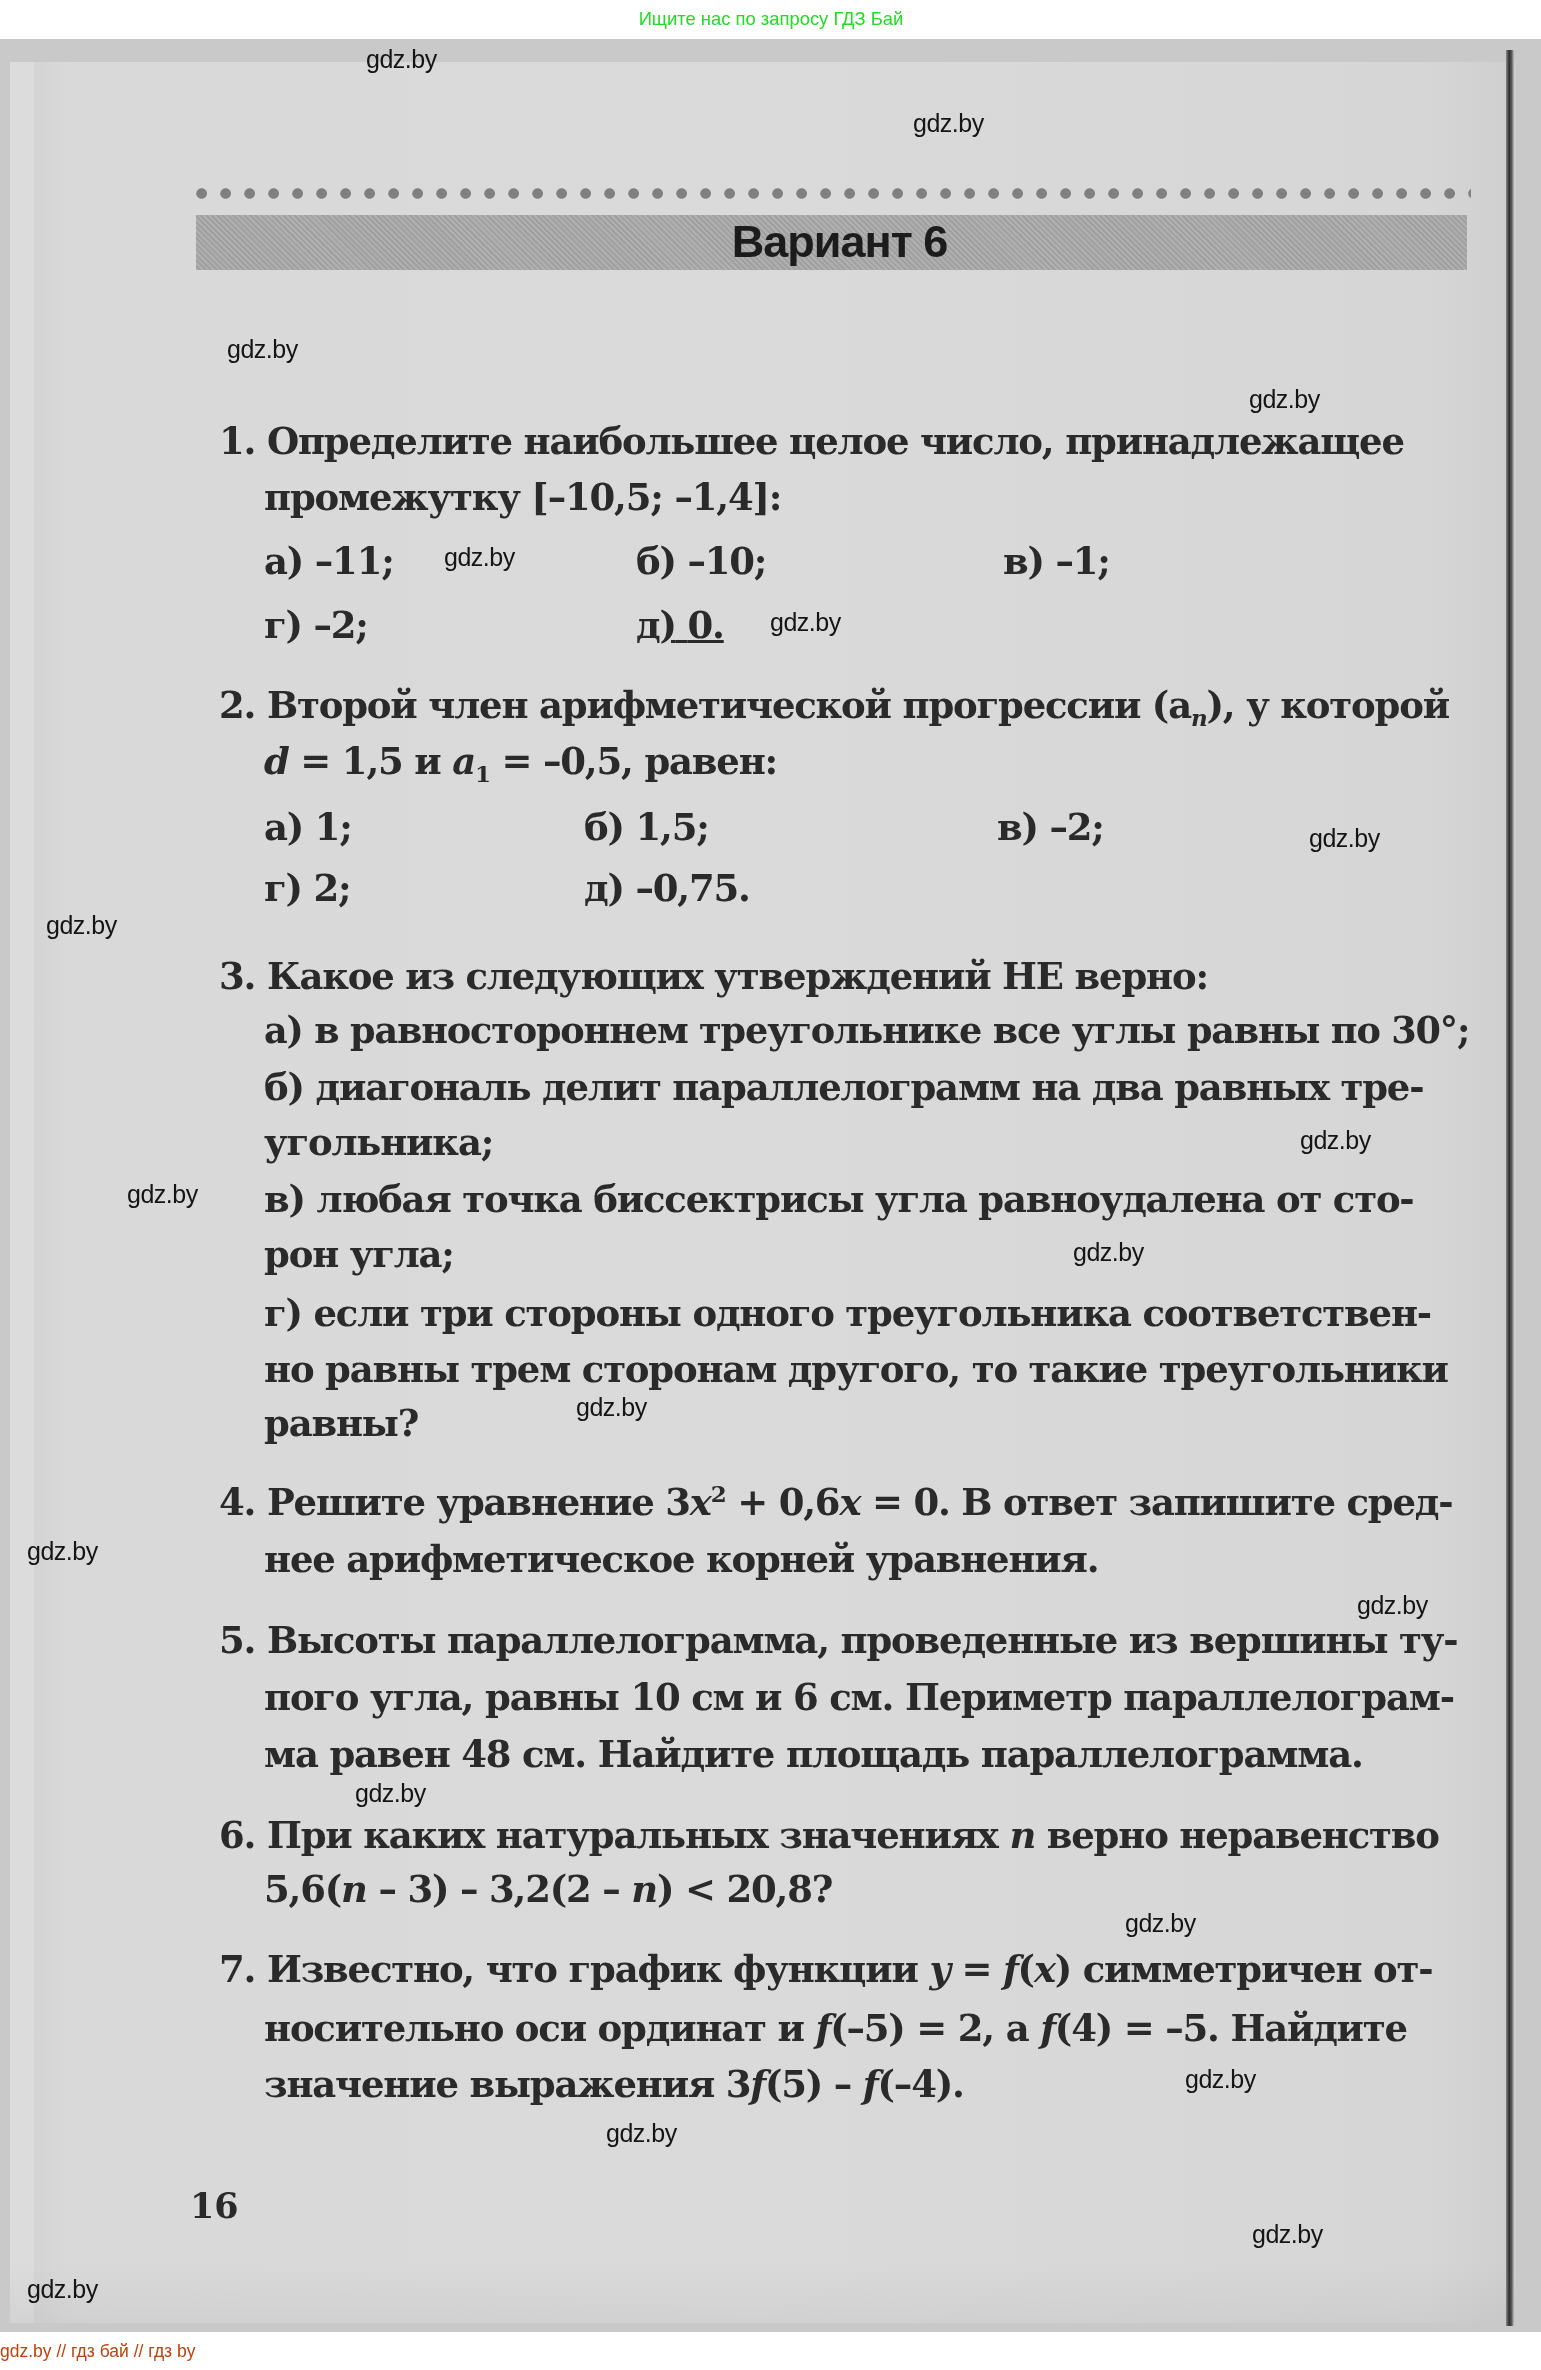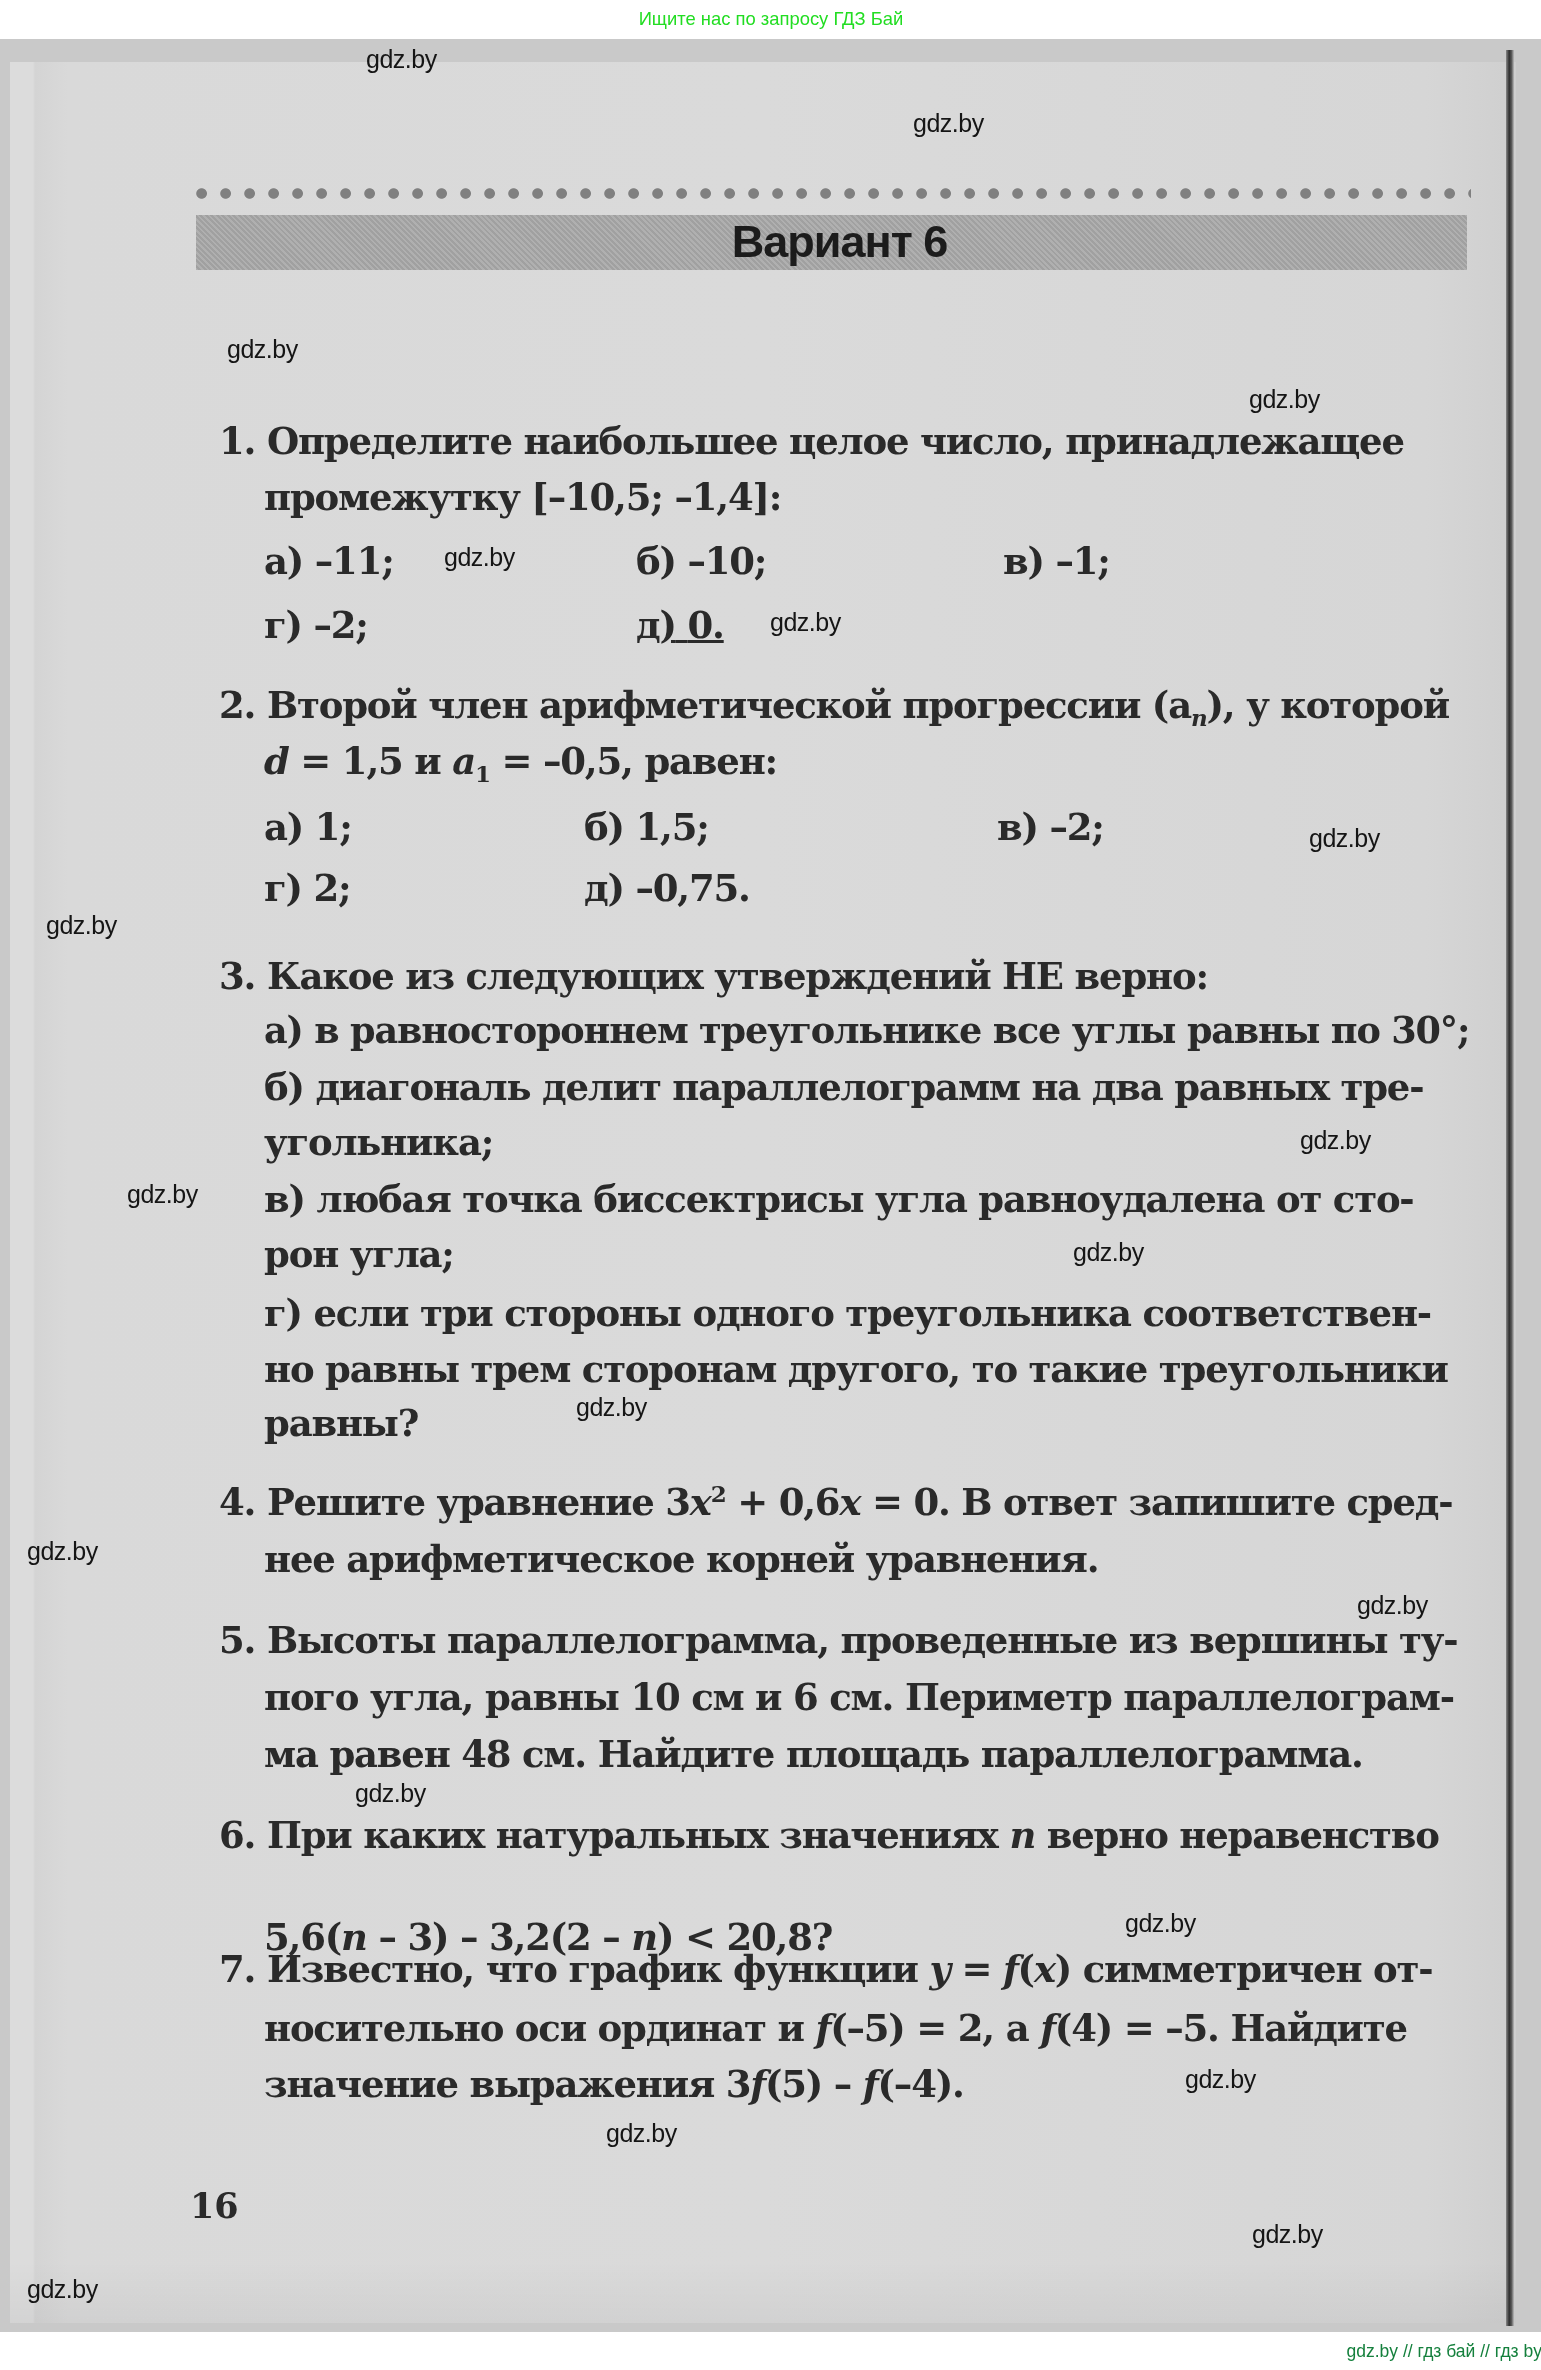--- a/index.html
+++ b/index.html
@@ -9,23 +9,23 @@
     font-family: "DejaVu Serif", serif;
   }
   .top-banner {
     position: absolute; left: 0; top: 0; width: 1542px; height: 39px;
     background: #ffffff; text-align: center;
     font-family: Liberation Sans, sans-serif; font-size: 18.4px; line-height: 37px;
     color: #22dd22;
   }
   .bottom-banner {
     position: absolute; left: 0; top: 2332px; width: 1542px; height: 39px;
-    background: #ffffff; text-align: right;
+    background: #ffffff; text-align: left;
     font-family: "Liberation Sans", sans-serif; font-size: 17.5px; line-height: 39px;
-    color: #15803d;
+    color: #c2410c;
   }
   .scan-bg {
     position: absolute; left: 0; top: 39px; width: 1542px; height: 2293px;
     background: #c9c9c9;
   }
   .page {
     position: absolute; left: 9.7px; top: 62px; width: 1506px; height: 2261px;
     background: linear-gradient(90deg, #dcdcdc 0px, #dcdcdc 23px, #d4d4d4 25px, #d9d9d9 58px, #dadada 50%, #d6d6d6 94%, #cfcfcf 100%);
   }
   .page-edge {
@@ -154,21 +154,21 @@
   <span>5.</span>
   <span>Высоты параллелограмма, проведенные из вершины ту-</span>
 </div>
 <div class="line" style="left:264px;top:1673px;">пого угла, равны 10 см и 6 см. Периметр параллелограм-</div>
 <div class="line" style="left:264px;top:1730px;">ма равен 48 см. Найдите площадь параллелограмма.</div>
 
 <div class="line" style="left:219px;top:1811px;">
   <span>6.</span>
   <span>При каких натуральных значениях </span><span class="it">n</span><span> верно неравенство</span>
 </div>
-<div class="line" style="left:264px;top:1865px;margin-top:48px;">
+<div class="line" style="left:264px;top:1865px;">
   <span>5,6(</span><span class="it">n</span><span> – 3) – 3,2(2 – </span><span class="it">n</span><span>) &lt; 20,8?</span>
 </div>
 
 <div class="line" style="left:219px;top:1945px;">
   <span>7.</span>
   <span>Известно, что график функции </span><span class="it">y</span><span> = </span><span class="it">f</span><span>(</span><span class="it">x</span><span>) симметричен от-</span>
 </div>
 <div class="line" style="left:264px;top:2004px;">
   <span>носительно оси ординат и </span><span class="it">f</span><span>(–5) = 2, а </span><span class="it">f</span><span>(4) = –5. Найдите</span>
 </div>

